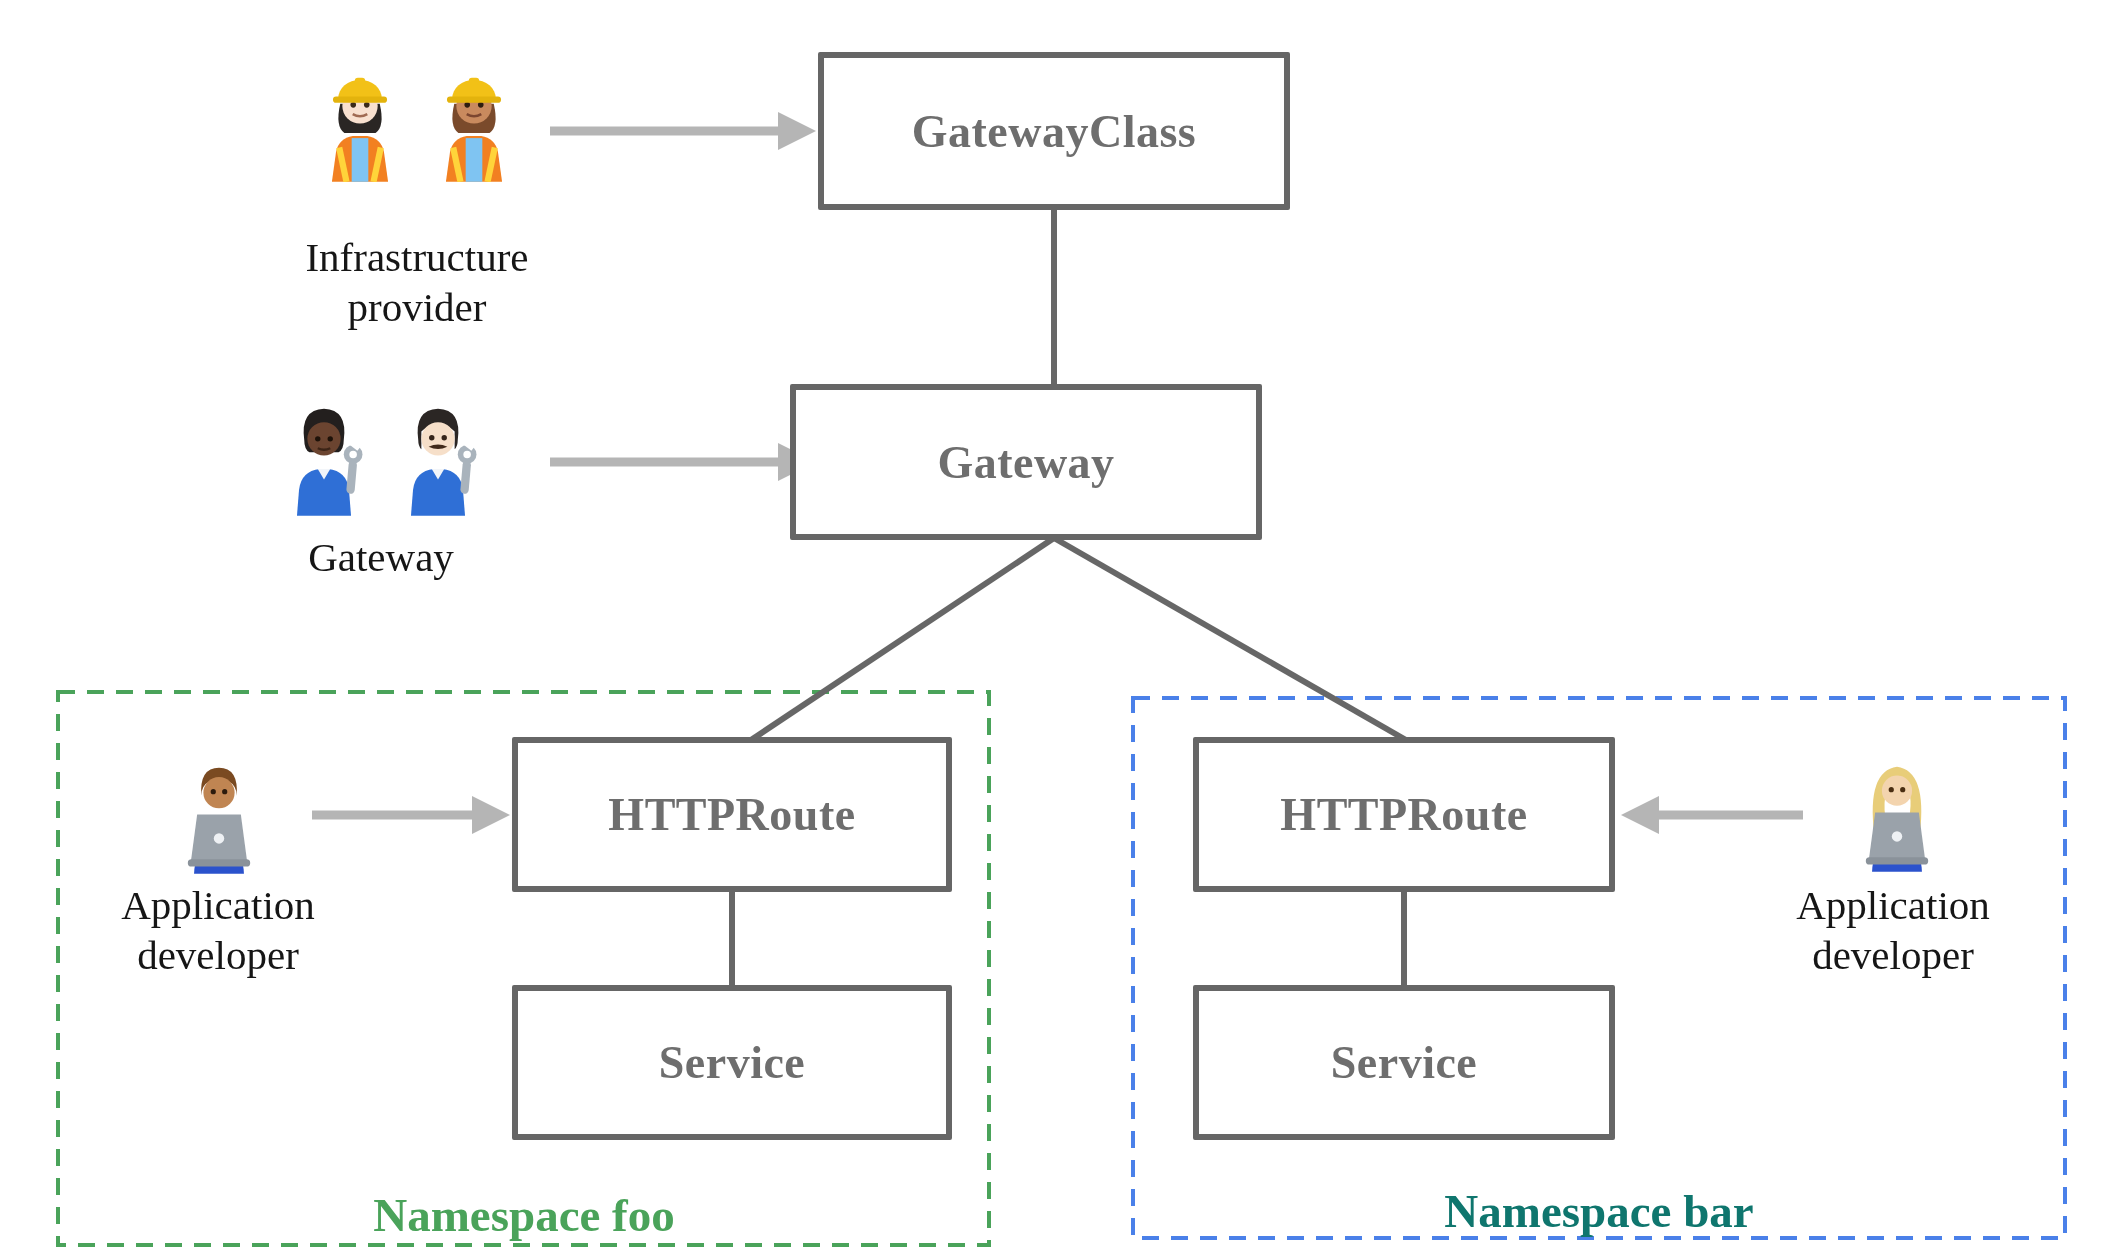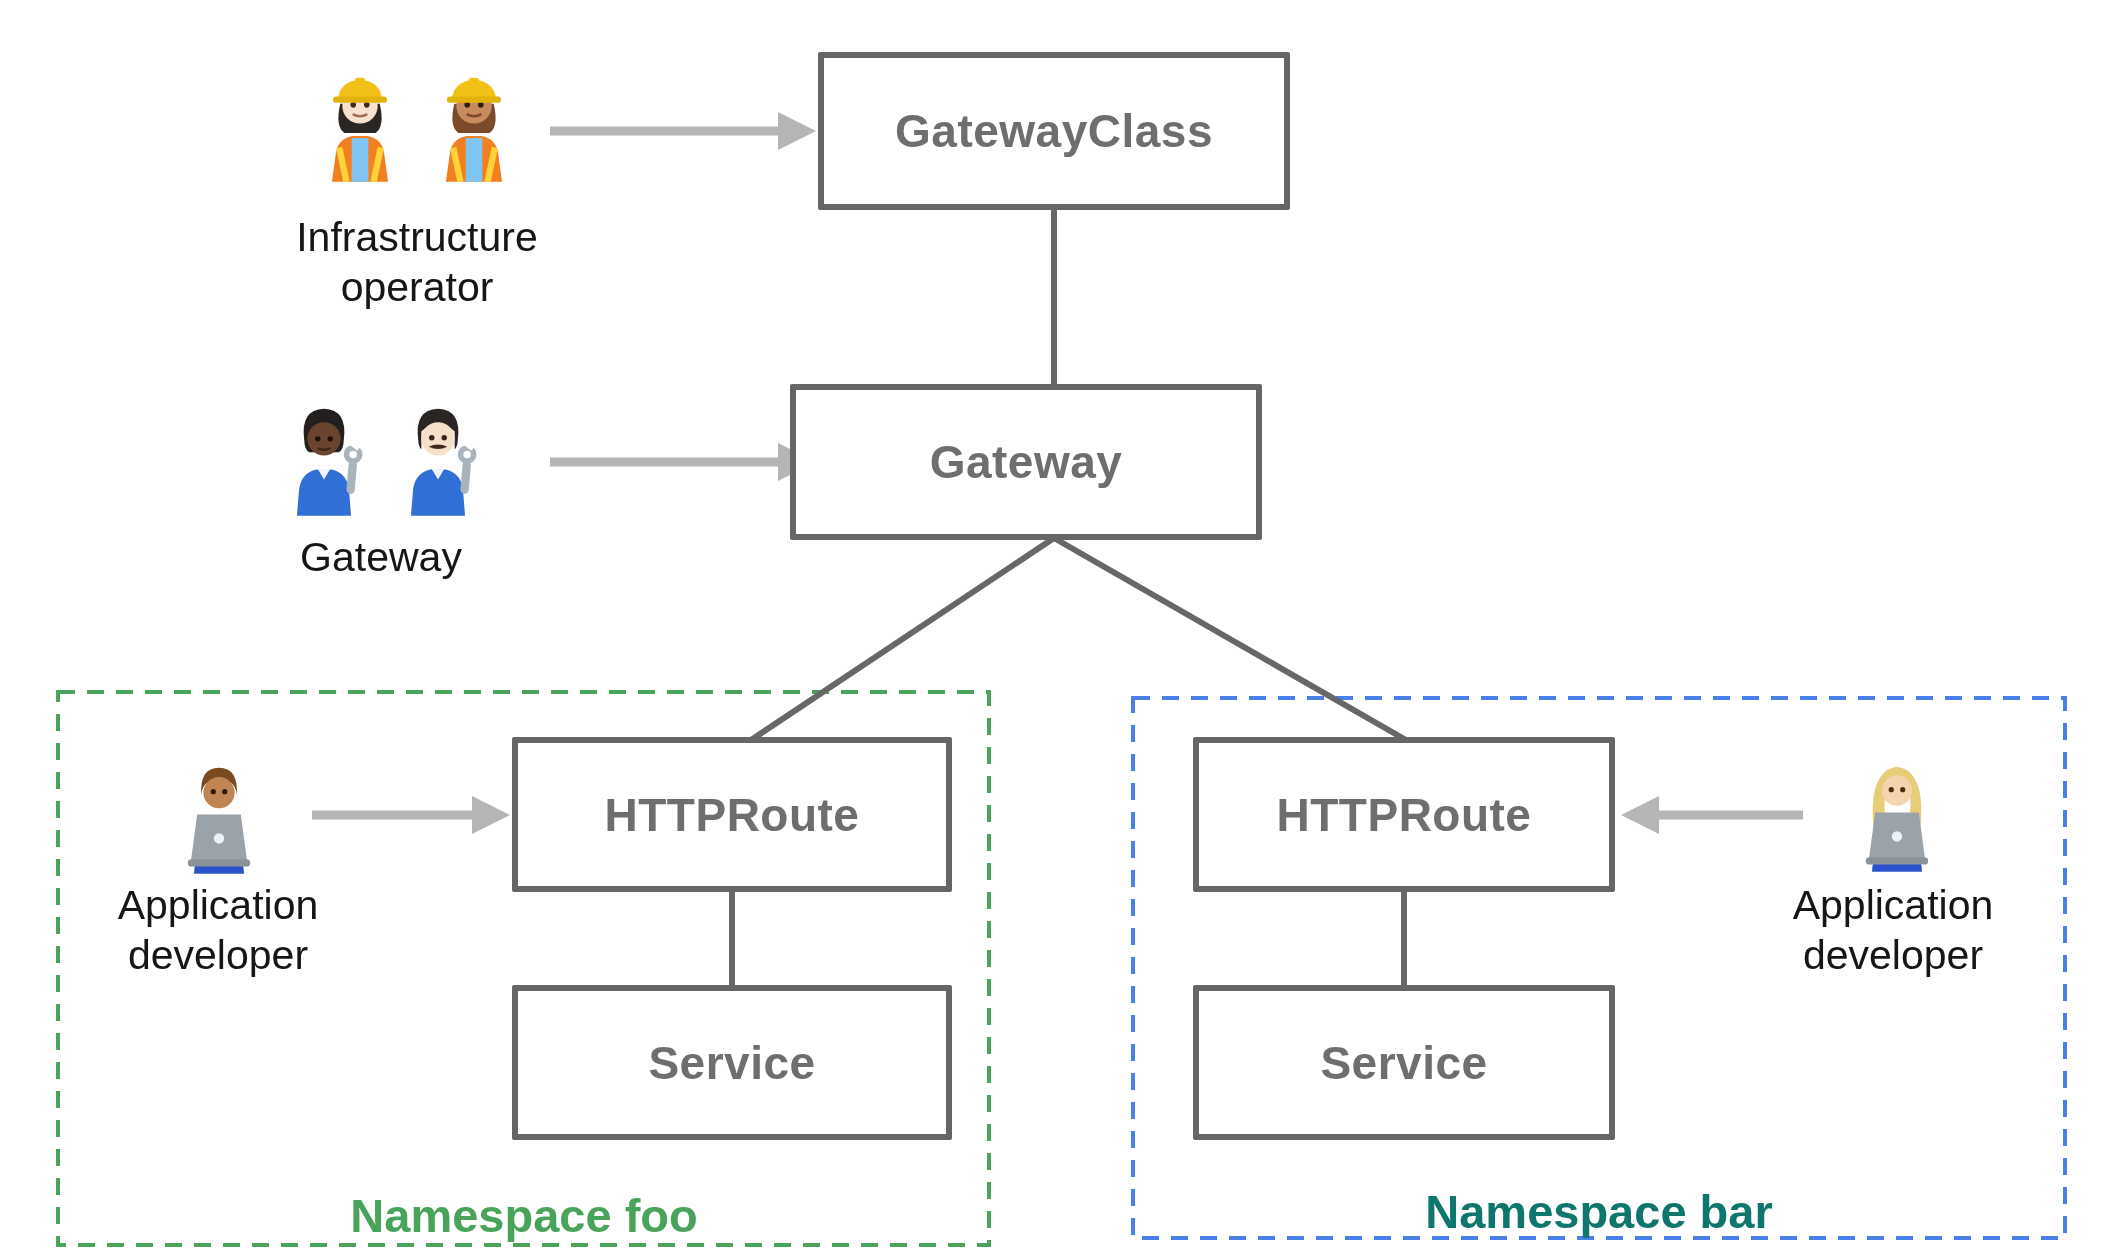--- a/index.html
+++ b/index.html
@@ -1,18 +1,18 @@
 <!DOCTYPE html>
 <html><head>
 <meta charset="utf-8">
 <style>
   html,body{margin:0;padding:0;background:#fff;}
   .canvas{
     position:relative;width:2112px;height:1258px;background:#ffffff;
-    font-family:Liberation Sans, sans-serif;overflow:hidden;
+    font-family:Liberation Serif, serif;overflow:hidden;
   }
   .layer{position:absolute;left:0;top:0;width:2112px;height:1258px;}
 
   
   .node{
     position:absolute;background:#ffffff;border:6px solid #666666;border-radius:2px;
     box-sizing:border-box;display:flex;align-items:center;justify-content:center;
   }
   .node .node-label{
     font-size:46px;font-weight:bold;color:#6e6e6e;letter-spacing:.5px;white-space:nowrap;
@@ -30,21 +30,21 @@
   #p-infra-icons{left:308px;top:62px;}
   #p-cluster-icons{left:272px;top:396px;}
   #p-devfoo-icons{left:167px;top:754px;}
   #p-devbar-icons{left:1845px;top:752px;}
 
   
   .persona-label{
     position:absolute;width:460px;text-align:center;
     font-size:41px;line-height:50px;color:#161616;
   }
-  #p-infra-label{left:187px;top:212px;}
+  #p-infra-label{left:187px;top:232px;}
   #p-cluster-label{left:151px;top:532px;}
   #p-devfoo-label{left:-12px;top:880px;}
   #p-devbar-label{left:1663px;top:880px;}
 
   
   .ns-label{
     position:absolute;transform:translateX(-50%);
     font-size:47px;font-weight:bold;white-space:nowrap;
   }
   #ns-foo-label{left:524px;top:1188px;color:#4aa35a;text-align:center;}
@@ -128,21 +128,21 @@
       <rect x="24" y="33" width="52" height="6" rx="3" fill="#e3b30d"></rect>
       <rect x="45" y="15" width="10" height="7" rx="3" fill="#f2c117"></rect>
       <path d="M23,115 L27,86 Q30,73 43,71 L57,71 Q70,73 73,86 L77,115 Z" fill="#f28021"></path>
       <rect x="42" y="73" width="16" height="42" fill="#7fc4f2"></rect>
       <path d="M30,82 L37,115" stroke="#ffd43a" stroke-width="6" fill="none"></path>
       <path d="M70,82 L63,115" stroke="#ffd43a" stroke-width="6" fill="none"></path>
     </svg>
   </div>
   <div class="persona-label" id="p-infra-label">
     <div>Infrastructure</div>
-    <div>operator</div>
+    <div>provider</div>
   </div>
 
   <div class="persona-icons" id="p-cluster-icons">
     <svg viewBox="0 0 100 115">
       <path d="M31,42 Q27,13 50,12 Q73,13 69,42 Q69,51 64,54 L36,54 Q31,51 31,42 Z" fill="#231f1e"></path>
       <circle cx="50" cy="41" r="16" fill="#6b4430"></circle>
       <circle cx="44" cy="41" r="2.6" fill="#1e1209"></circle>
       <circle cx="56" cy="41" r="2.6" fill="#1e1209"></circle>
       <path d="M44,50 Q50,53 56,50" stroke="#3c2417" stroke-width="2.2" fill="none"></path>
       <path d="M24,115 L26,90 Q28,72 46,70 L54,70 Q72,72 74,90 L76,115 Z" fill="#2f6fd6"></path>

